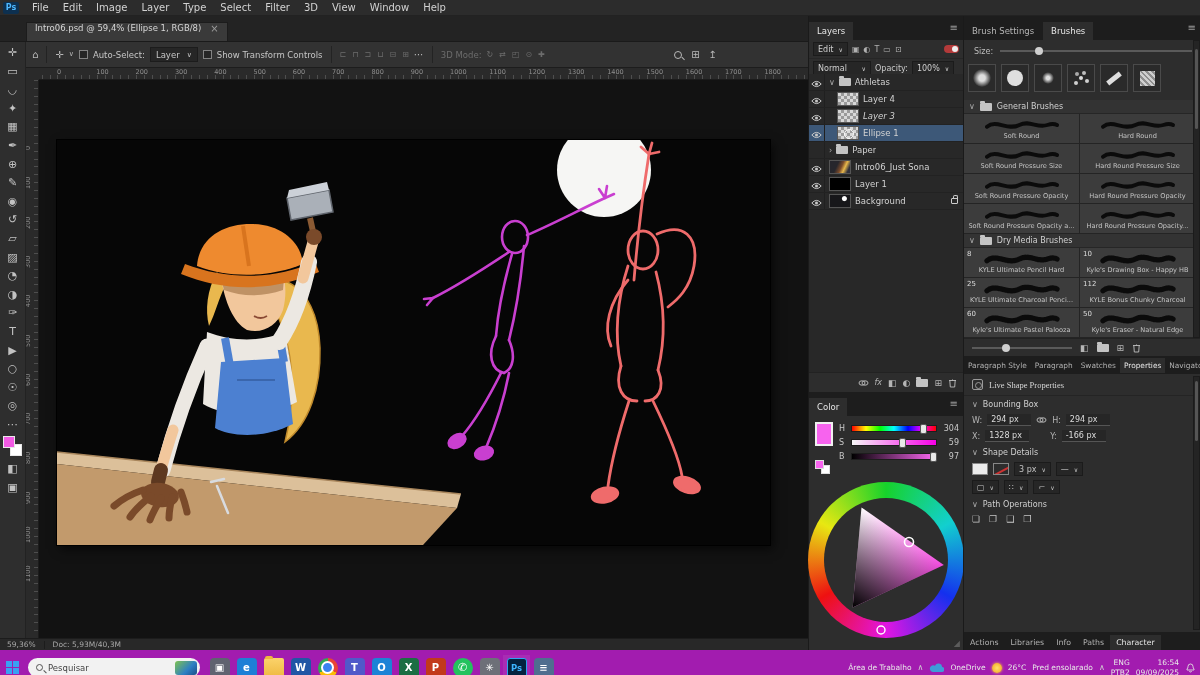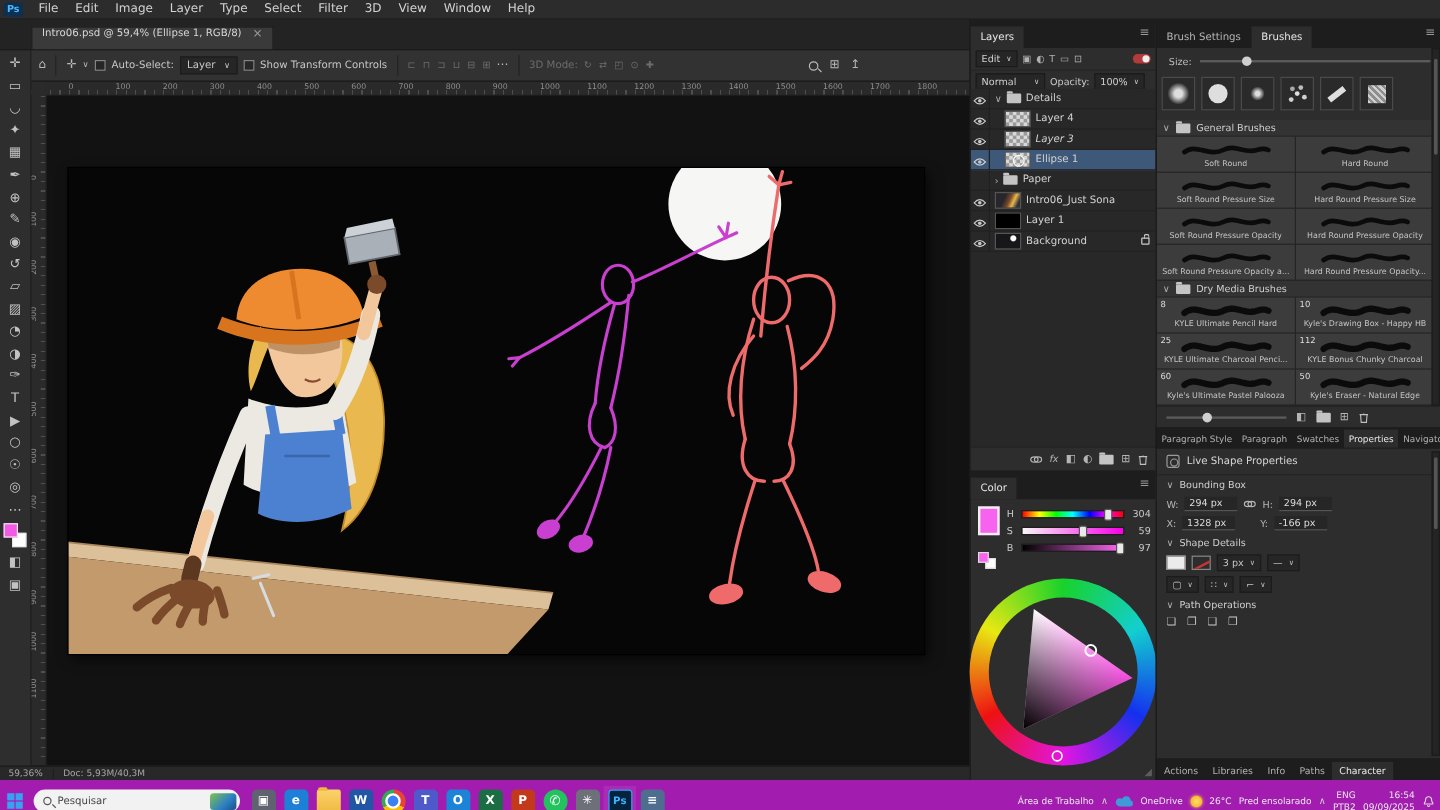--- a/index.html
+++ b/index.html
@@ -149,21 +149,21 @@
 .vsb{position:absolute;right:1px;width:7px;background:#242424;border:1px solid #1b1b1b;}
 .vsbthumb{position:absolute;left:1px;right:1px;background:#555;border-radius:3px;}
 
 #dock-tabs{position:absolute;left:154px;top:340px;width:238px;height:18px;background:#1d1d1d;border-left:1px solid #1a1a1a;
   display:flex;align-items:center;overflow:hidden;}
 .dtab{height:15px;padding:0 4px;font-size:7.4px;color:#b0b0b0;display:flex;align-items:center;white-space:nowrap;}
 .dtab.act{background:#2d2d2d;color:#e8e8e8;}
 
 #properties-panel{position:absolute;left:154px;top:358px;width:238px;height:258px;background:#2d2d2d;border-left:1px solid #1a1a1a;
   font-size:8px;color:#c9c9c9;}
-.prop-header{display:flex;align-items:center;gap:6px;height:22px;padding:0 8px;border-bottom:1px solid #242424;font-size:8.5px;color:#d6d6d6;}
+.prop-header{display:flex;align-items:center;gap:6px;height:22px;padding:0 8px;border-bottom:1px solid #242424;font-size:8.5px;color:#d6d6d6;font-family:Liberation Serif, serif;}
 .shape-ic{width:11px;height:11px;border:1px solid #9a9a9a;border-radius:2px;position:relative;flex:none;}
 .shape-ic::after{content:"";position:absolute;left:2px;top:2px;width:5px;height:5px;border:1px solid #9a9a9a;border-radius:50%;}
 .sec-h{display:flex;align-items:center;gap:5px;height:16px;padding:0 8px;color:#cfcfcf;}
 .frow{display:flex;align-items:center;gap:5px;padding:2px 8px;}
 .flab{color:#b5b5b5;}
 .fbox{background:#262626;border-bottom:1px solid #555;min-width:44px;padding:1px 4px;color:#dcdcdc;}
 .linkic{display:flex;align-items:center;}
 .psw{width:16px;height:12px;background:#ececec;border:1px solid #888;}
 .ssw{width:16px;height:12px;background:#2d2d2d;border:1px solid #888;position:relative;overflow:hidden;}
 .ssw::after{content:"";position:absolute;left:-2px;top:5px;width:24px;height:1.6px;background:#c33;transform:rotate(-28deg);}
@@ -477,21 +477,21 @@
           <div class="lrow">
             <div class="eyec">
               <span><svg width="11" height="8" viewBox="0 0 11 8">
                   <path d="M0.8,4 Q5.5,-1.2 10.2,4 Q5.5,9.2 0.8,4 Z" fill="none" stroke="#c8c8c8"></path>
                   <circle cx="5.5" cy="4" r="1.5" fill="#c8c8c8"></circle>
                 </svg></span>
             </div>
             <div class="lbody">
               <span class="chev">∨</span>
               <span class="folder"></span>
-              <span class="lname">Details</span>
+              <span class="lname">Athletas</span>
             </div>
           </div>
           <div class="lrow">
             <div class="eyec">
               <span><svg width="11" height="8" viewBox="0 0 11 8">
                   <path d="M0.8,4 Q5.5,-1.2 10.2,4 Q5.5,9.2 0.8,4 Z" fill="none" stroke="#c8c8c8"></path>
                   <circle cx="5.5" cy="4" r="1.5" fill="#c8c8c8"></circle>
                 </svg></span>
             </div>
             <div class="lbody" style="padding-left: 12px;">

